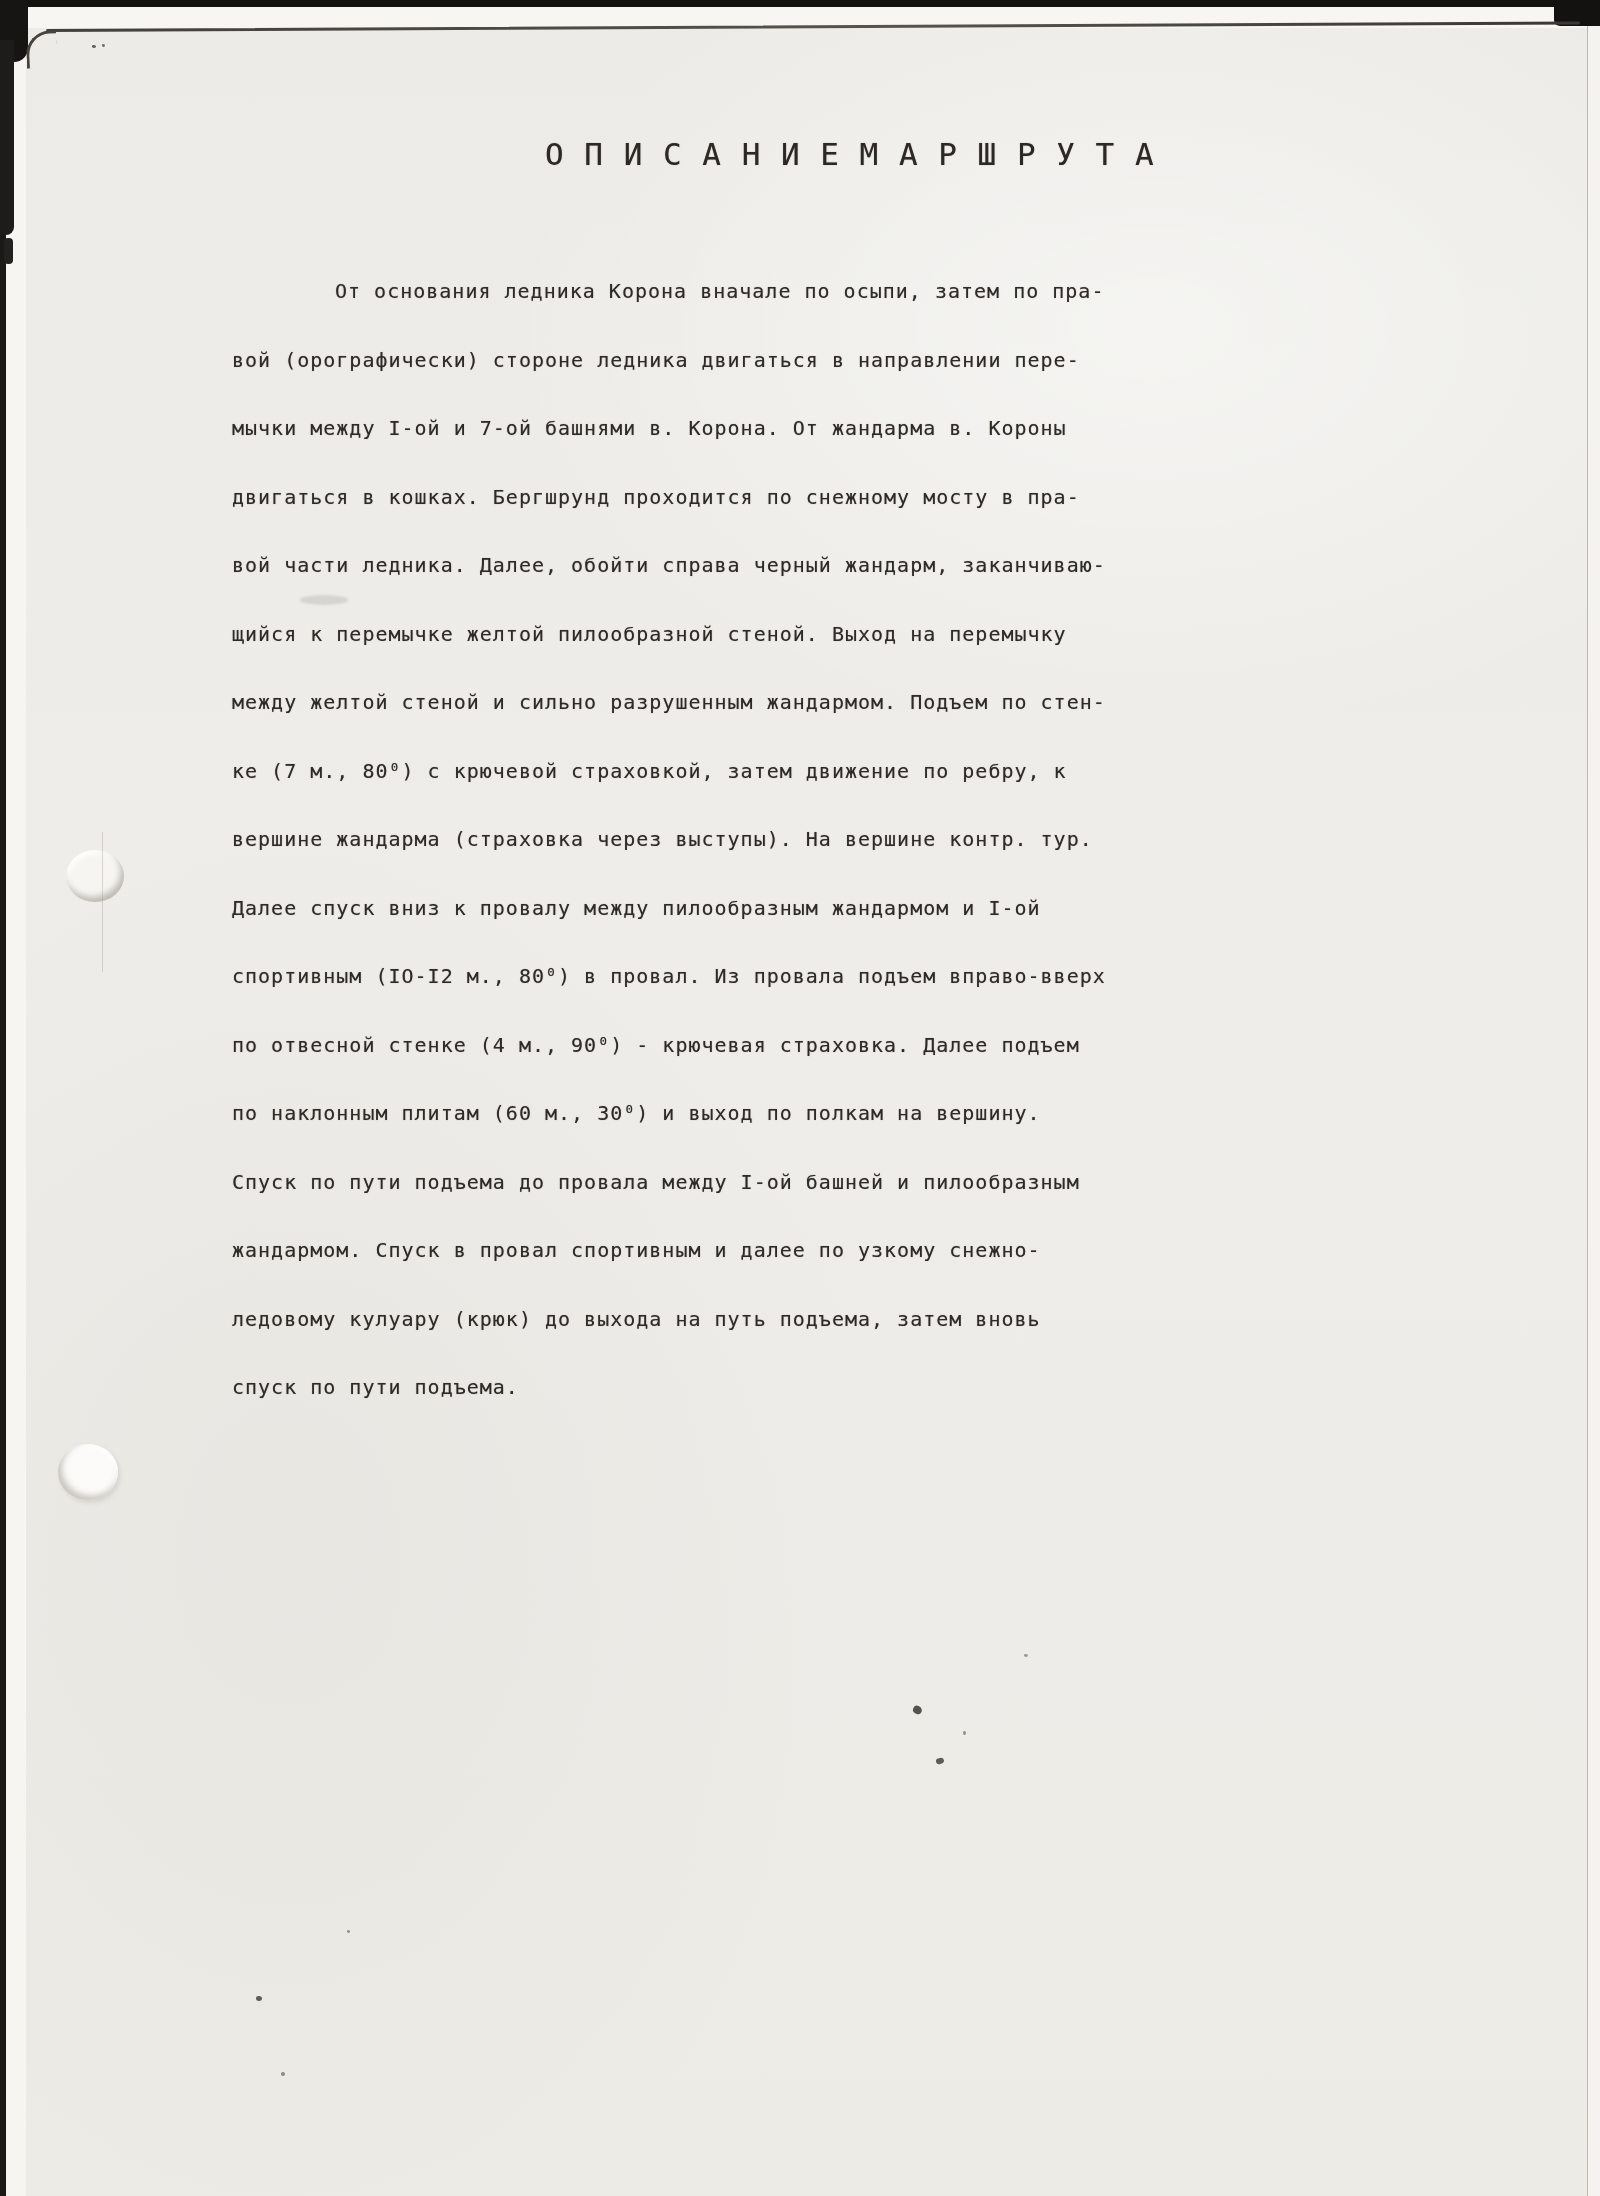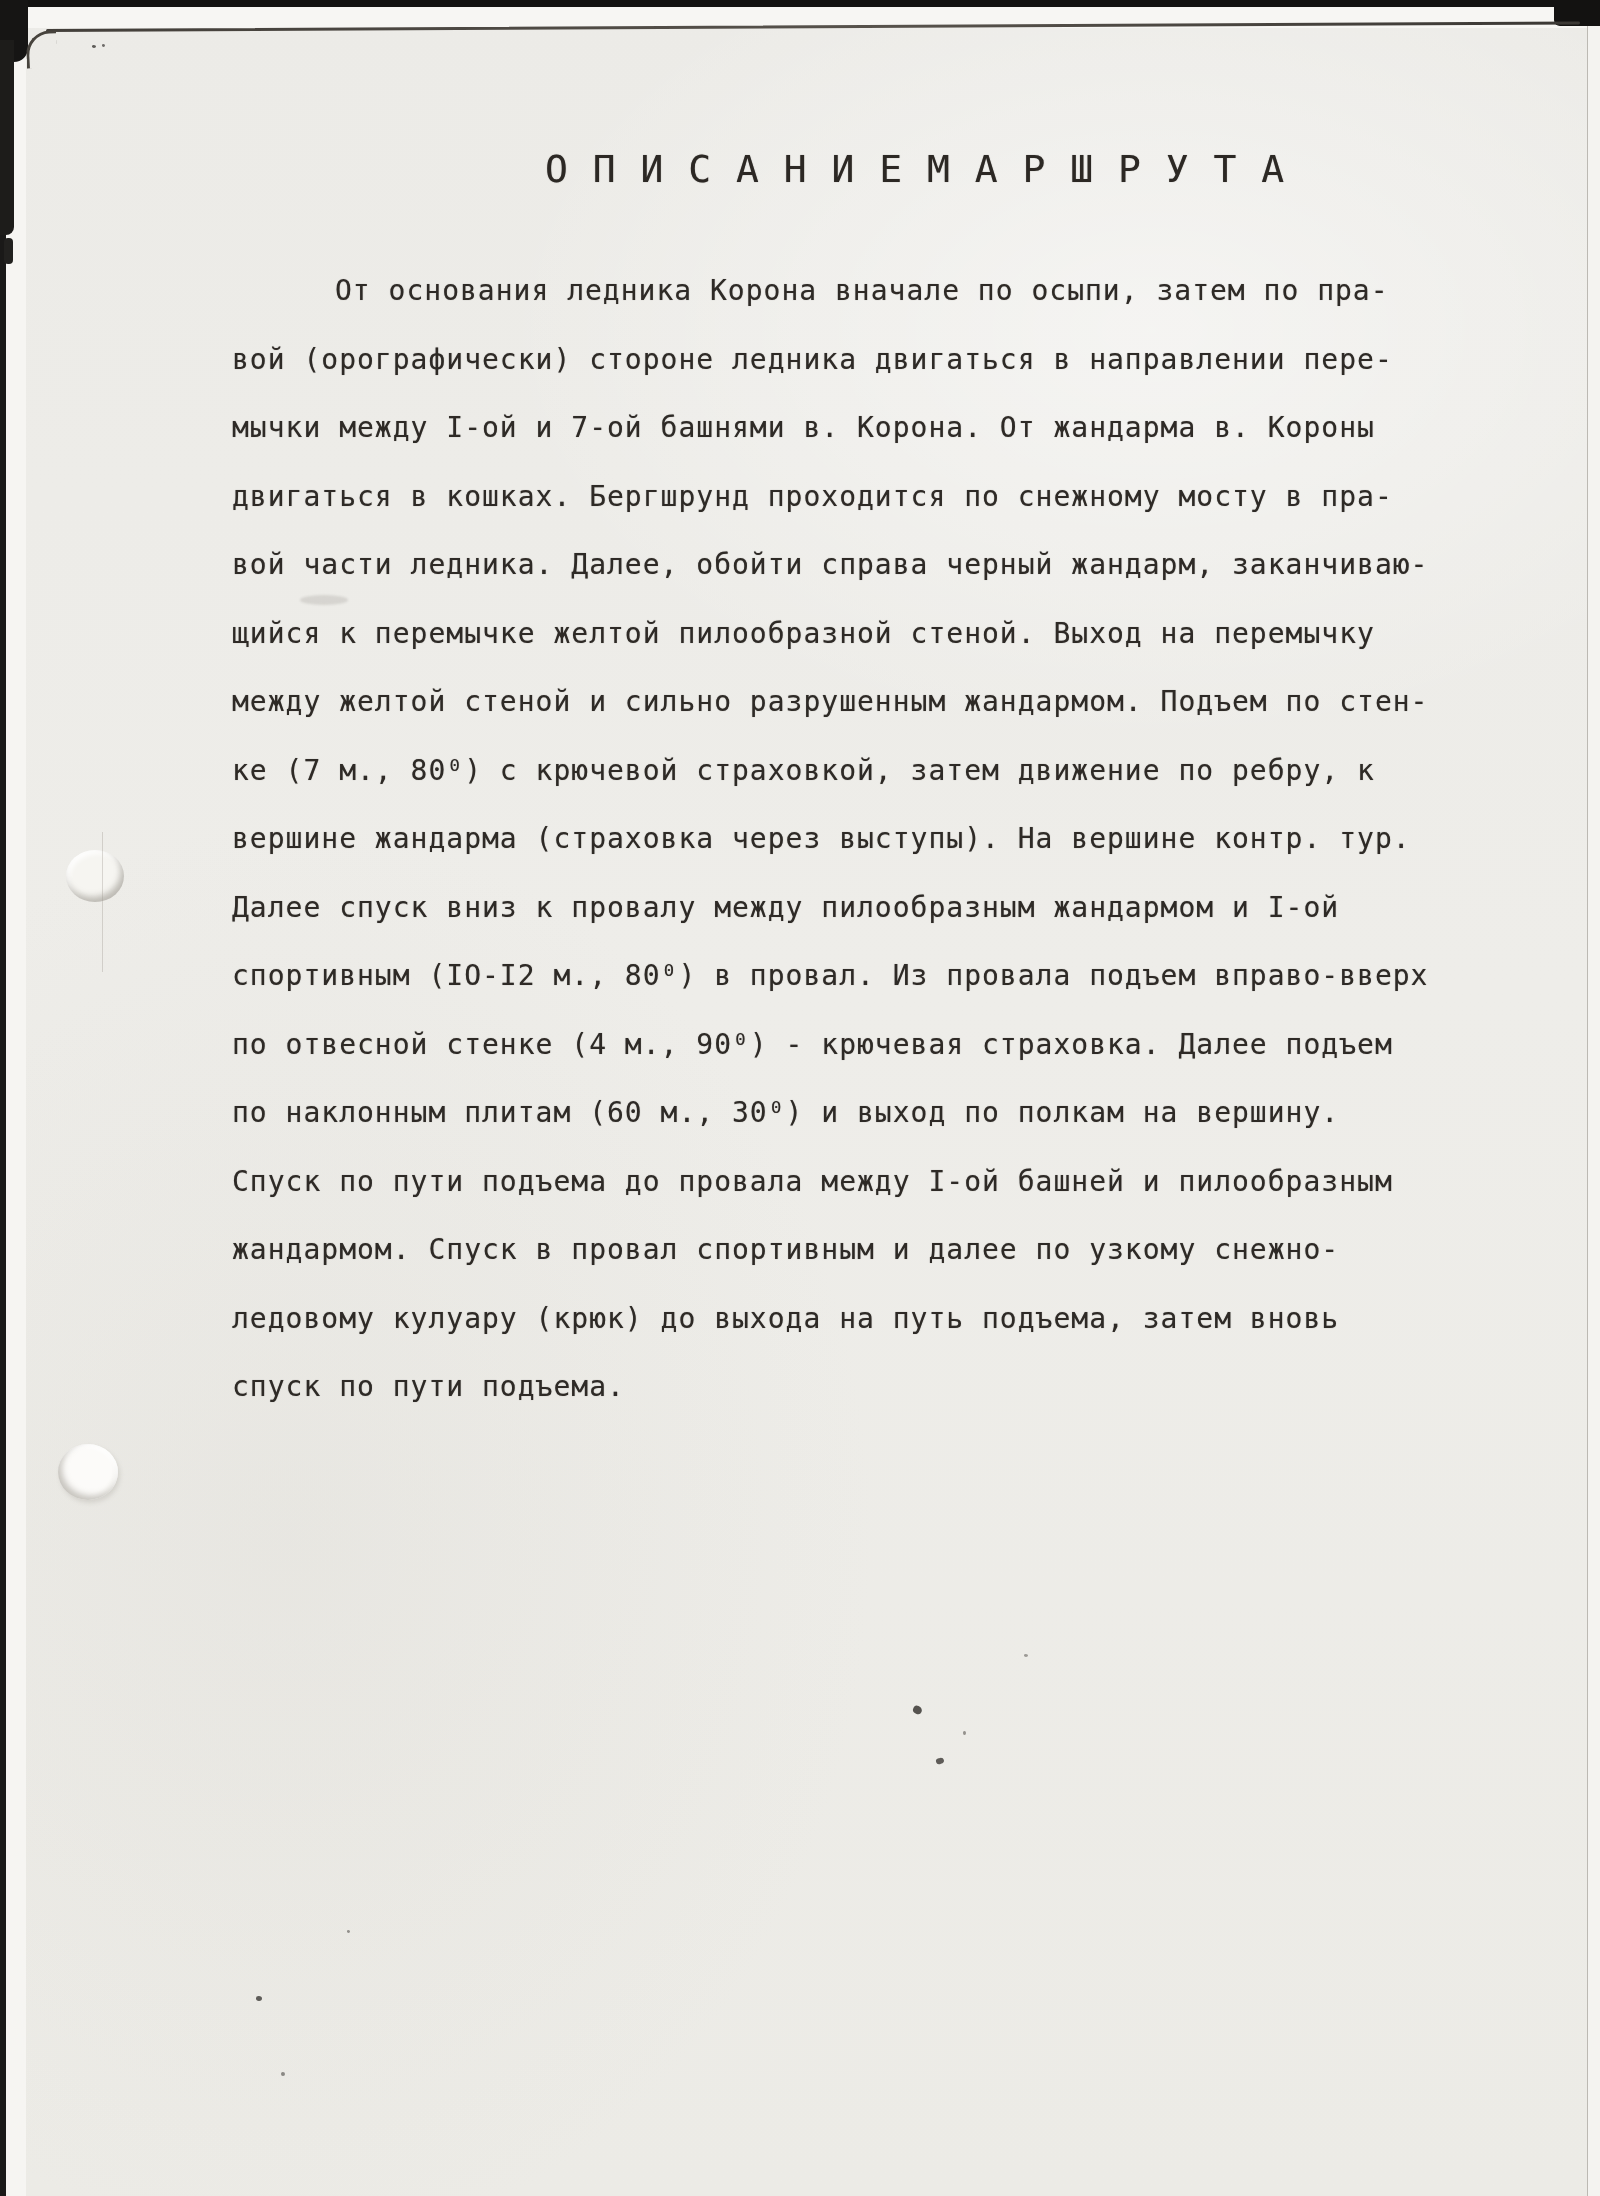--- a/index.html
+++ b/index.html
@@ -68,28 +68,28 @@
   .speck { position:absolute; background:#3b3834; border-radius:45% 55% 50% 50%; }
 
   
   .smudge {
     position:absolute; left:300px; top:595px; width:48px; height:10px;
     background:rgba(110,105,98,0.18); border-radius:50%; filter:blur(1px);
   }
 
   
   .title {
-    position:absolute; left:545px; top:147px;
-    font-size:38px; letter-spacing:1px; white-space:nowrap;
+    position:absolute; left:545px; top:136px;
+    font-size:31px; letter-spacing:1px; white-space:nowrap;
     color:#2c2824;
     text-shadow: 0 0 1px rgba(30,28,25,0.45);
   }
   .body-text {
     position:absolute; left:232px; top:257px; width:1340px;
-    font-size:28px; line-height:68.5px; letter-spacing:1px;
+    font-size:20px; line-height:68.5px; letter-spacing:1px;
     color:#2e2a26;
     text-shadow: 0 0 1px rgba(32,30,27,0.40);
   }
   .body-text .line { white-space:nowrap; }
   .body-text .line.indent { padding-left:103px; }
 </style>
 </head>
 <body>
 
 <div class="scan">

